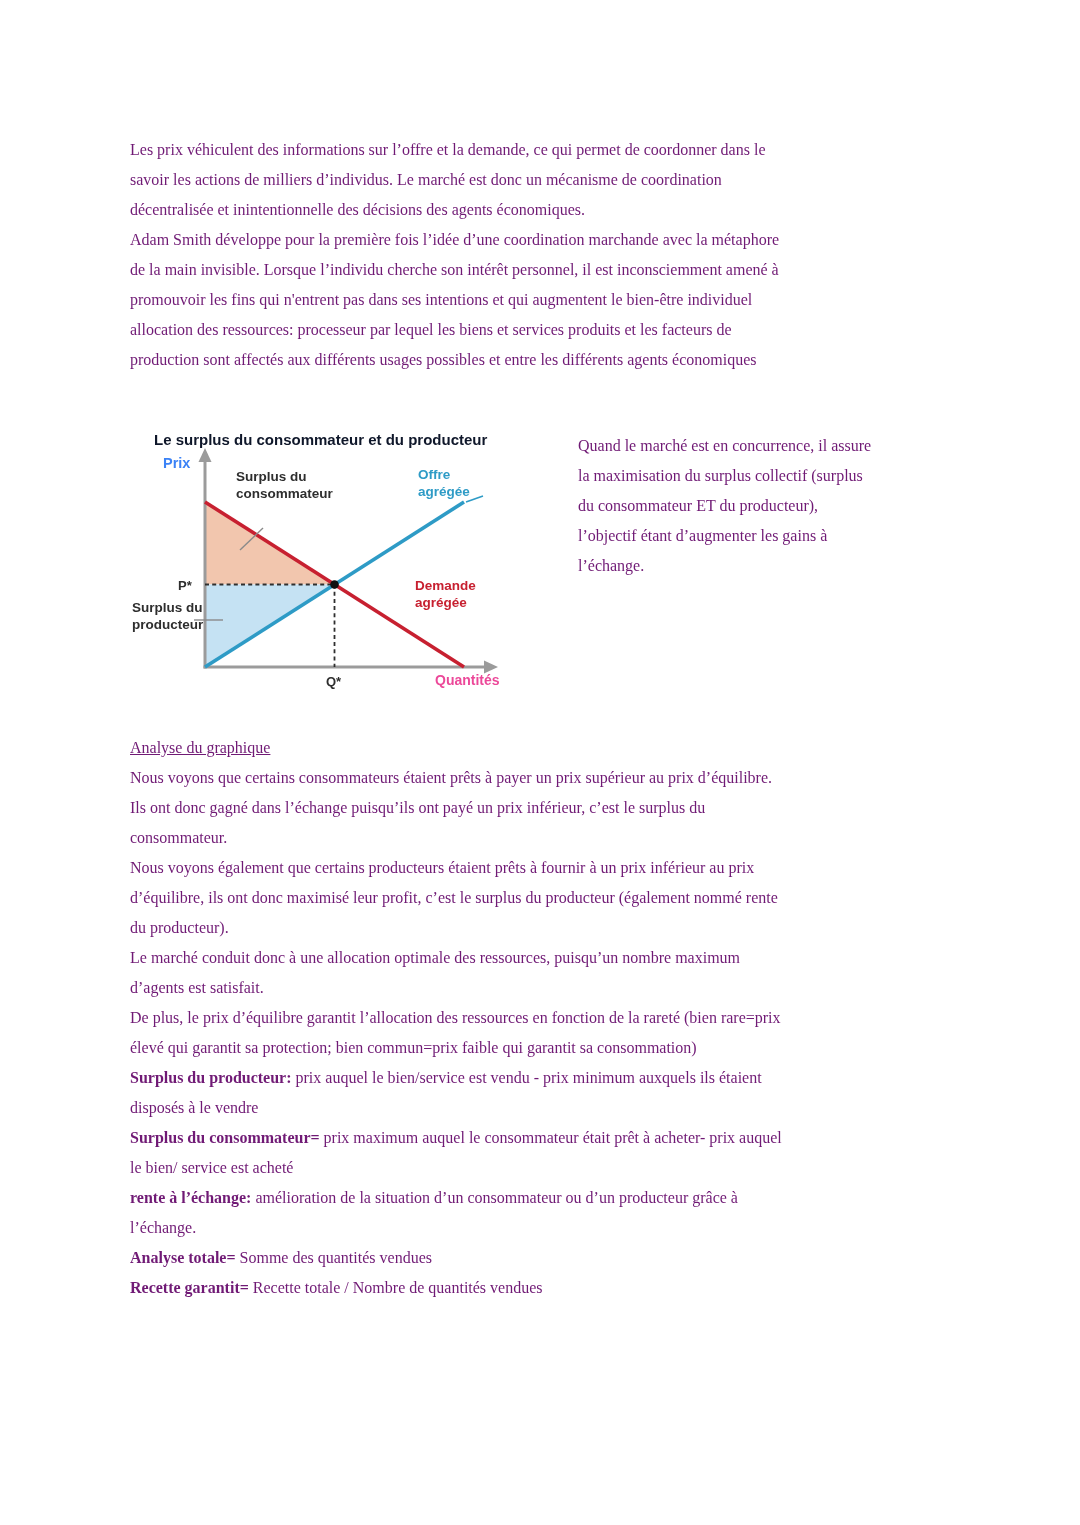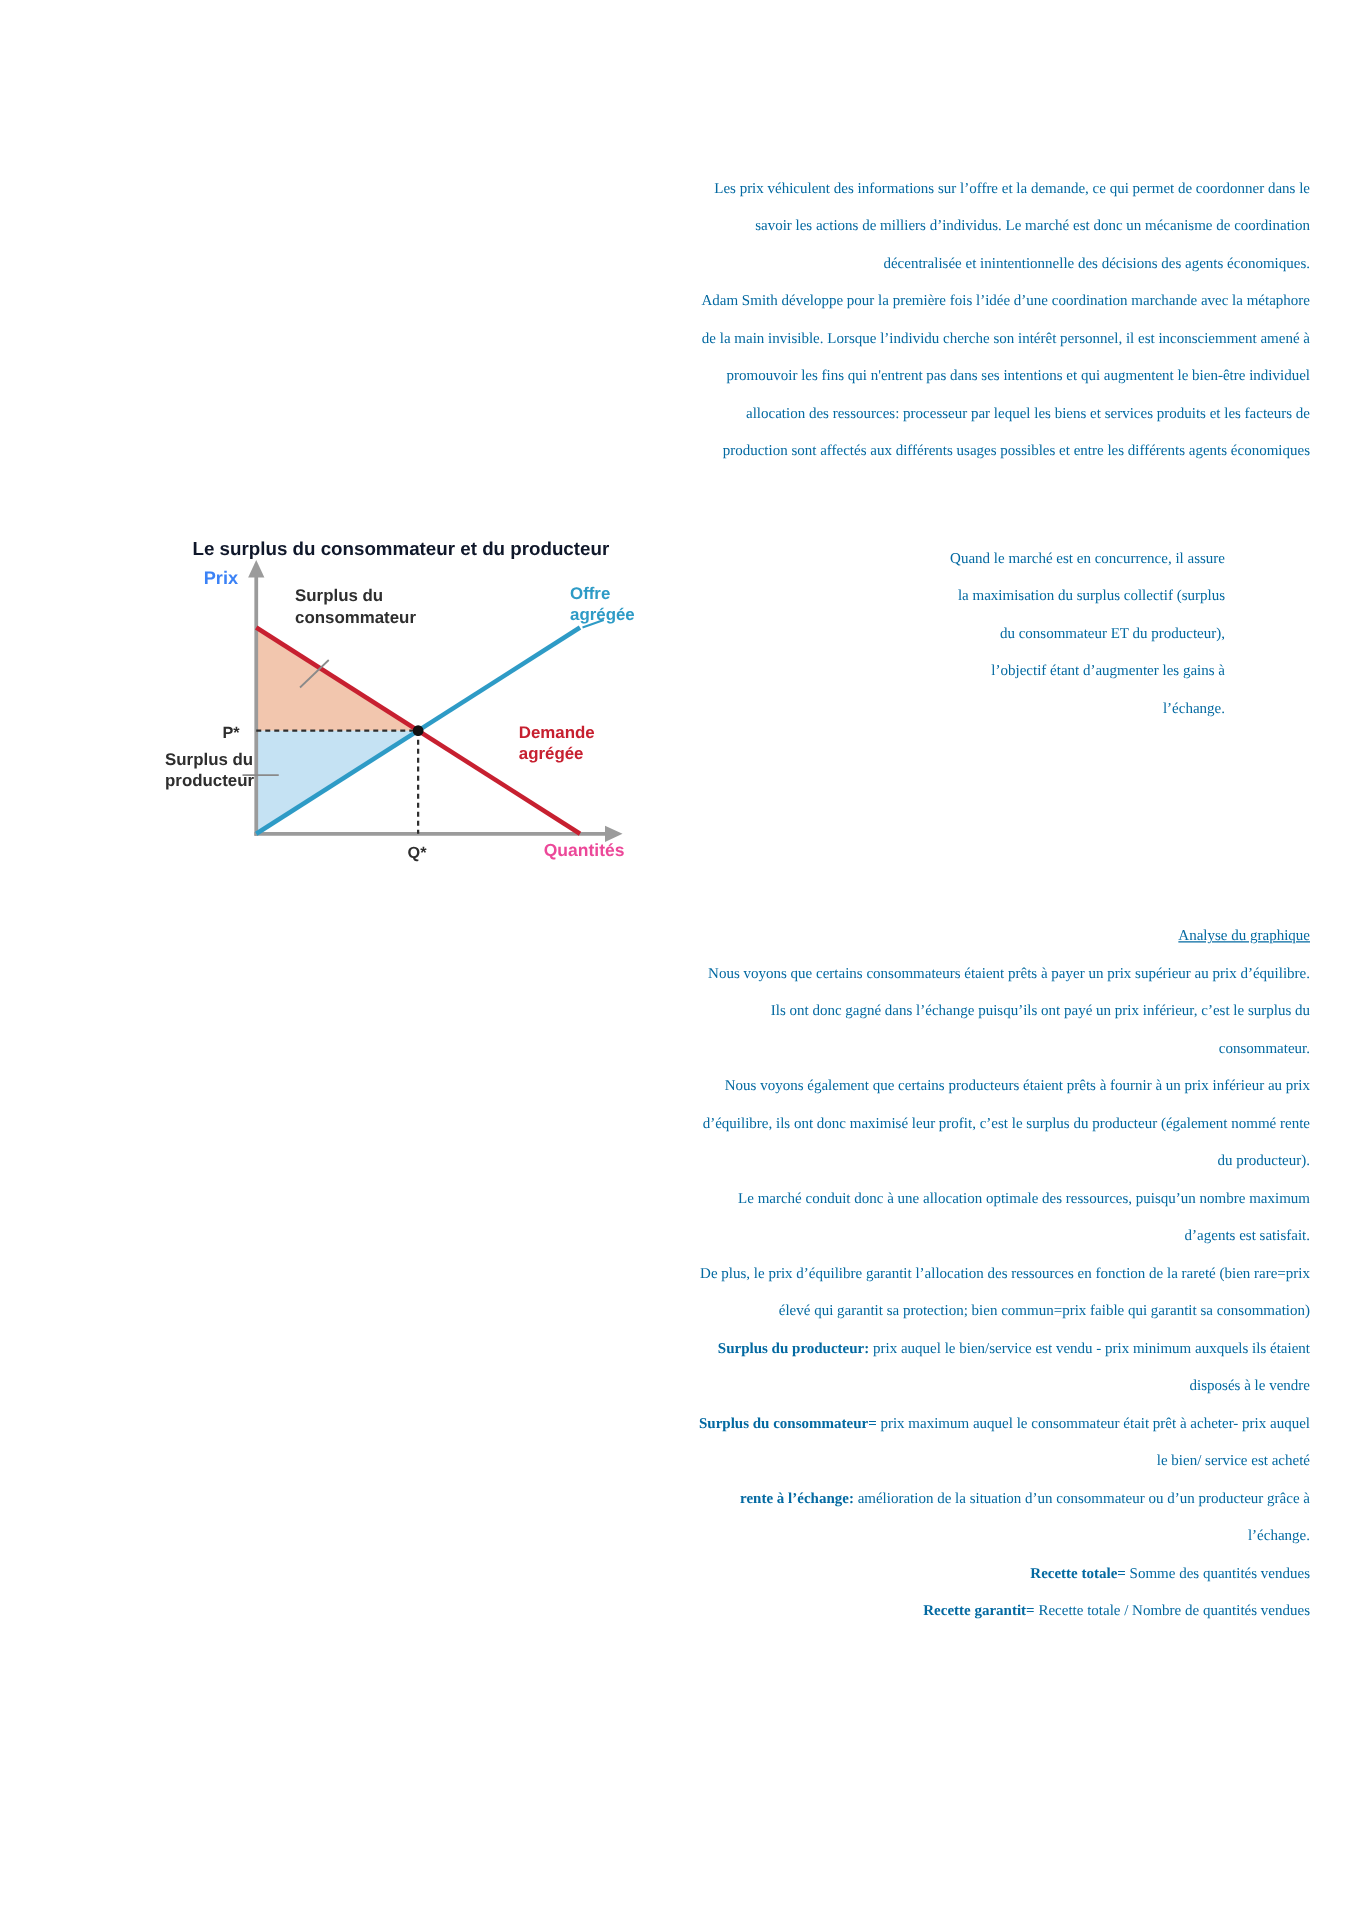--- a/index.html
+++ b/index.html
@@ -9,25 +9,24 @@
     width: 1080px;
     height: 1525px;
     background: #ffffff;
     font-family: "Liberation Serif", "DejaVu Serif", serif;
     color: #161616;
     overflow: hidden;
   }
   .content { position: absolute; left: 130px; top: 135px; width: 918px; }
   .block {
     margin: 0;
-    font-size: 12px;
+    font-size: 16px;
     line-height: 30px;
     white-space: pre-line;
-    color: #0369a1;
-    text-align: right;
+    color: #701a75;
   }
   .section-heading {
     margin: 31px 0 0 0;
     font-size: 18.5px;
     line-height: 24px;
     font-weight: bold;
     color: var(--heading-green, #2b7c2f);
   }
   .figure-row { display: flex; align-items: flex-start; margin-top: 56px; }
   .chart {
@@ -55,21 +54,21 @@
   .ps-area { fill: var(--ps-fill); }
   .dash { stroke: #2f2f2f; stroke-width: 1.8; stroke-dasharray: 4 3.2; }
   .pointer { stroke: #8a8a8a; stroke-width: 1.4; }
   .pointer-supply { stroke: var(--supply); stroke-width: 1.6; }
   .lbl {
     position: absolute; font-weight: bold; white-space: pre;
     line-height: 17px; font-size: 13.5px; color: #2e2e2e;
   }
   .lbl.prix  { left: 33px;  top: 24px;  font-size: 14.5px; color: #3b82f6; }
   .lbl.cs    { left: 106px; top: 37px; }
-  .lbl.offre { left: 288px; top: 35px;  color: var(--supply); margin-left: 38px; }
+  .lbl.offre { left: 288px; top: 35px;  color: var(--supply); }
   .lbl.pstar { left: 48px;  top: 146px; font-size: 13px; }
   .lbl.ps    { left: 2px;   top: 168px; }
   .lbl.demande { left: 285px; top: 146px; color: var(--demand); }
   .lbl.qstar { left: 196px; top: 242px; font-size: 13px; }
   .lbl.quant { left: 305px; top: 241px; font-size: 14px; color: #ec4899; }
   .side-text { margin: 0 0 0 38px; width: 402px; }
   .analysis-heading { margin-top: 30px; text-decoration: underline; }
 </style>
 </head>
 <body>
@@ -147,18 +146,18 @@
 De plus, le prix d’équilibre garantit l’allocation des ressources en fonction de la rareté (bien rare=prix
 élevé qui garantit sa protection; bien commun=prix faible qui garantit sa consommation)</p>
 
     <div>
         <p class="block"><b>Surplus du producteur:</b><span> prix auquel le bien/service est vendu - prix minimum auxquels ils étaient
 disposés à le vendre</span></p>
         <p class="block"><b>Surplus du consommateur=</b><span> prix maximum auquel le consommateur était prêt à acheter- prix auquel
 le bien/ service est acheté</span></p>
         <p class="block"><b>rente à l’échange:</b><span> amélioration de la situation d’un consommateur ou d’un producteur grâce à
 l’échange.</span></p>
-        <p class="block"><b>Recette totale=</b><span> Somme des quantités vendues</span></p>
+        <p class="block"><b>Analyse totale=</b><span> Somme des quantités vendues</span></p>
         <p class="block"><b>Recette garantit=</b><span> Recette totale / Nombre de quantités vendues</span></p>
       </div>
 
   </div>
 </div>
 
 </body></html>

